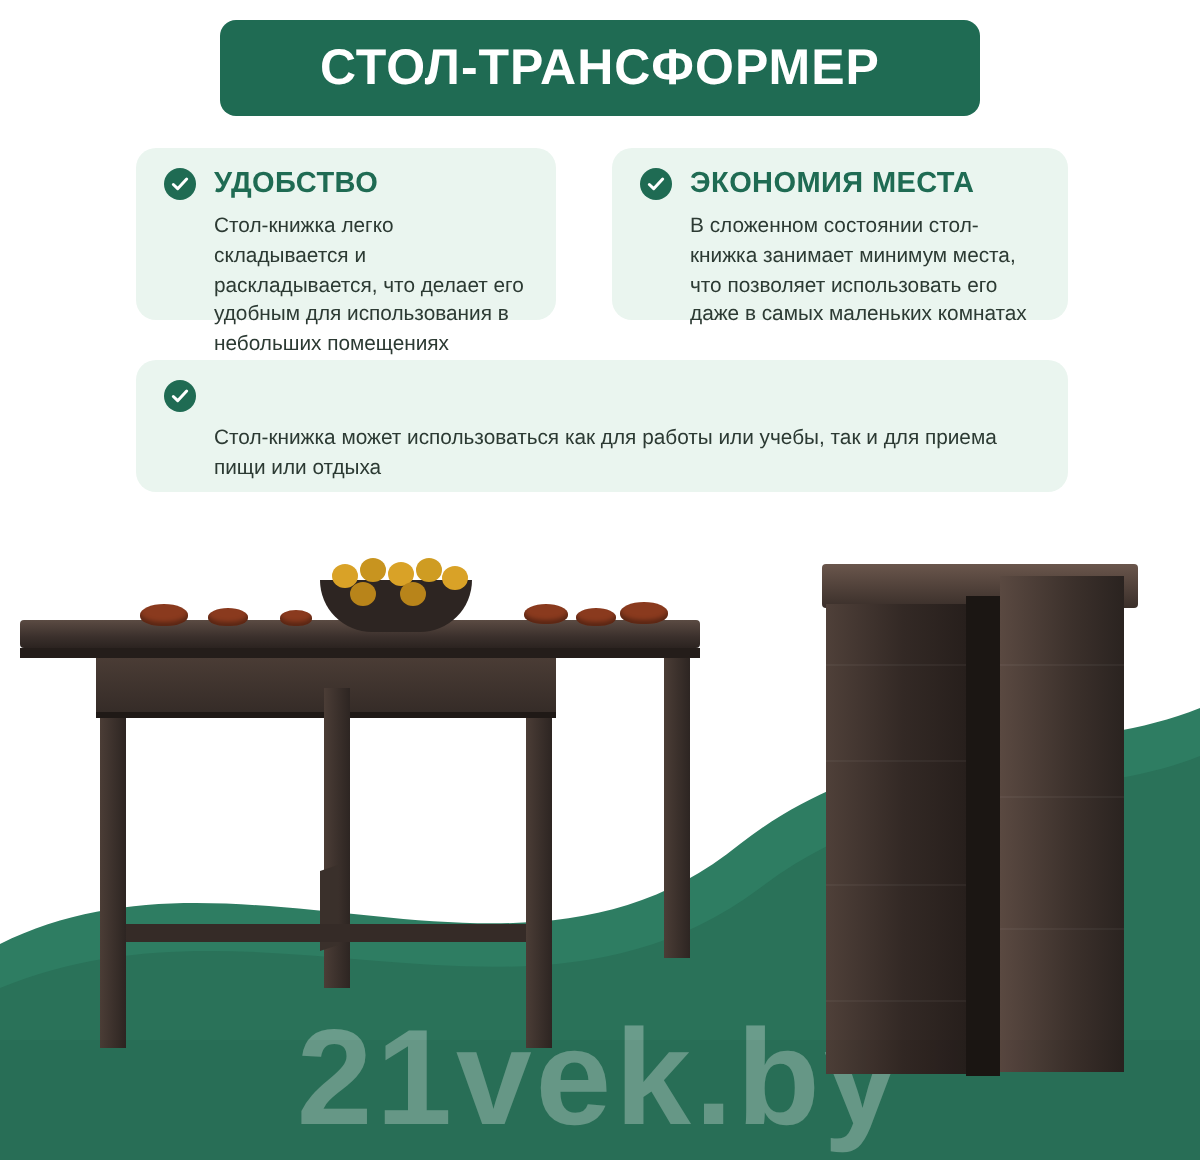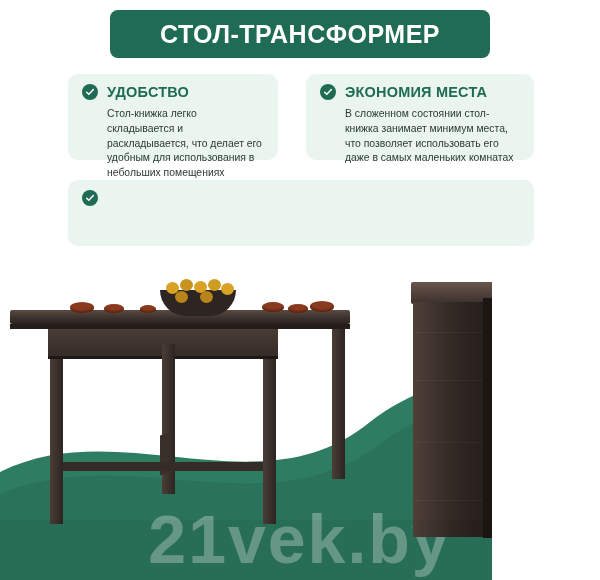--- a/index.html
+++ b/index.html
@@ -85,21 +85,21 @@
   #card-space       { left: 306px; top: 74px;  width: 228px; height: 86px; }
   #card-multi       { left: 68px;  top: 180px; width: 466px; height: 66px; }
 
   #card-multi .card-body { font-size: 10.4px; }
 
   
   .photo {
     position: absolute;
     left: 0;
     top: 262px;
-    width: 492px;
+    width: 600px;
     height: 318px;
     overflow: hidden;
     background: #be185d;
   }
   
   .swoosh {
     position: absolute;
     left: 0;
     top: 0;
     width: 600px;
@@ -268,20 +268,21 @@
   </div>
 
   <div class="card" id="card-multi">
     <div class="card-head">
       <span class="check">
         <svg width="10" height="10" viewBox="0 0 12 12">
             <path d="M2 6.3 L4.6 8.8 L10 3" fill="none" stroke="#ffffff" stroke-width="1.8" stroke-linecap="round" stroke-linejoin="round"></path>
           </svg>
       </span>
     </div>
+    <div class="card-body">Стол-книжка может использоваться как для работы или учебы, так и для приема пищи или отдыха</div>
   </div>
 
   <div class="photo">
 
     <svg class="swoosh" viewBox="0 0 600 318" preserveAspectRatio="none">
       <rect x="0" y="0" width="600" height="318" fill="#ffffff"></rect>
       <path d="M0,210 C120,150 260,250 370,160 C450,98 530,120 600,92 L600,318 L0,318 Z" fill="#2e7d62"></path>
       <path d="M0,232 C130,178 265,268 380,182 C460,122 535,142 600,116 L600,318 L0,318 Z" fill="#2a7259"></path>
     </svg>
 

